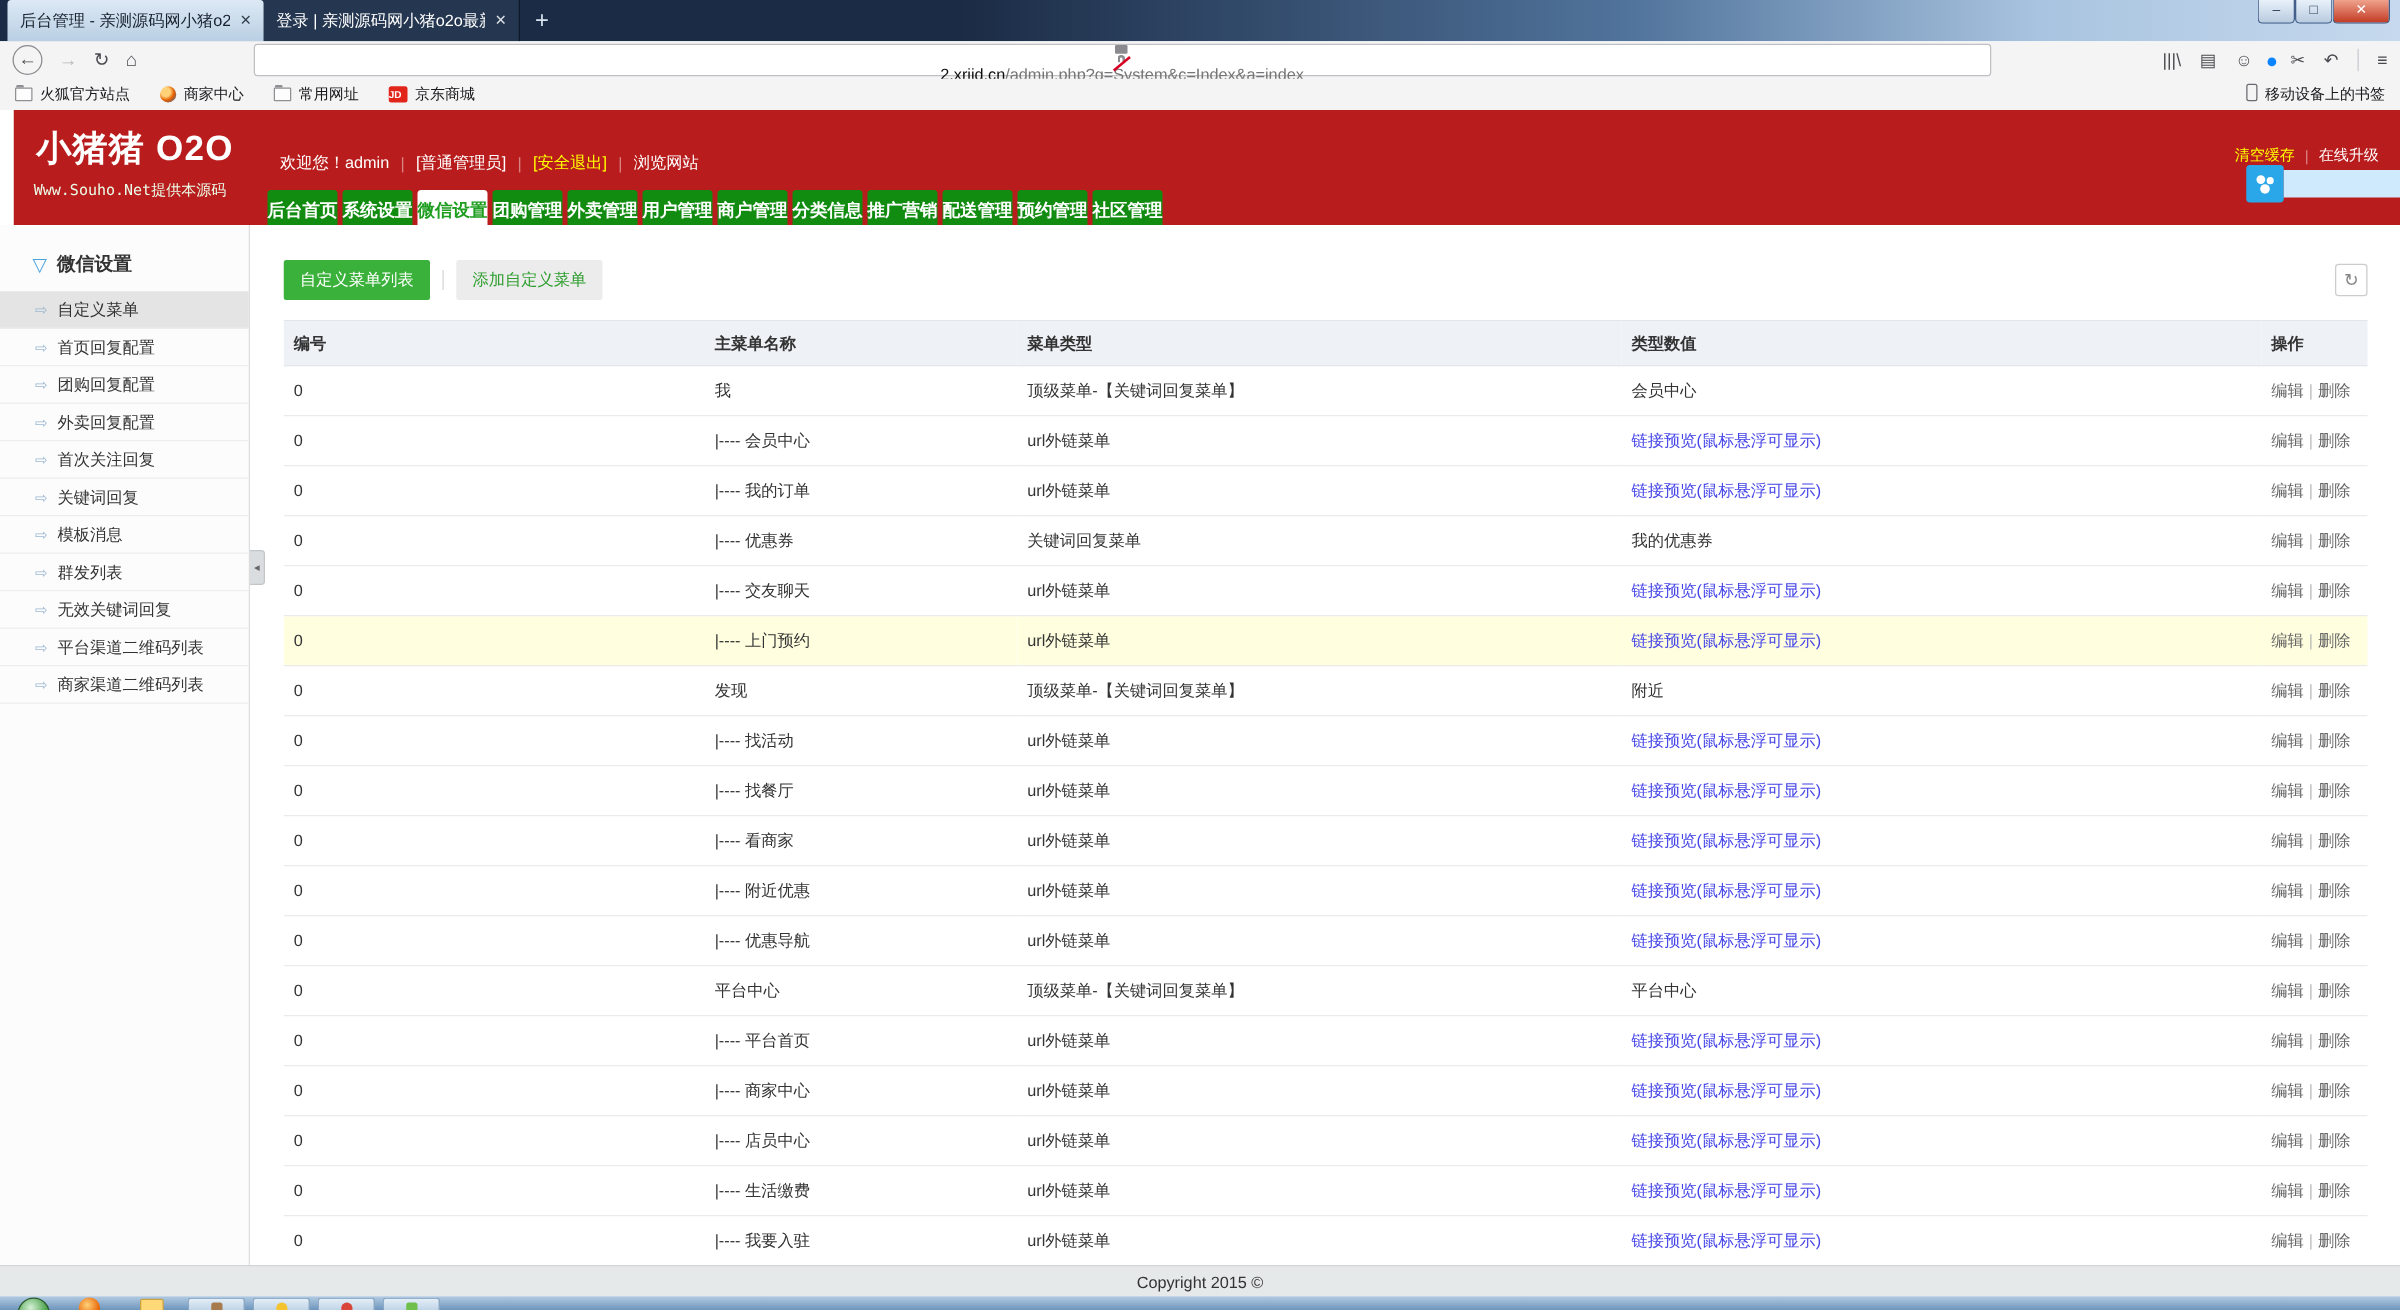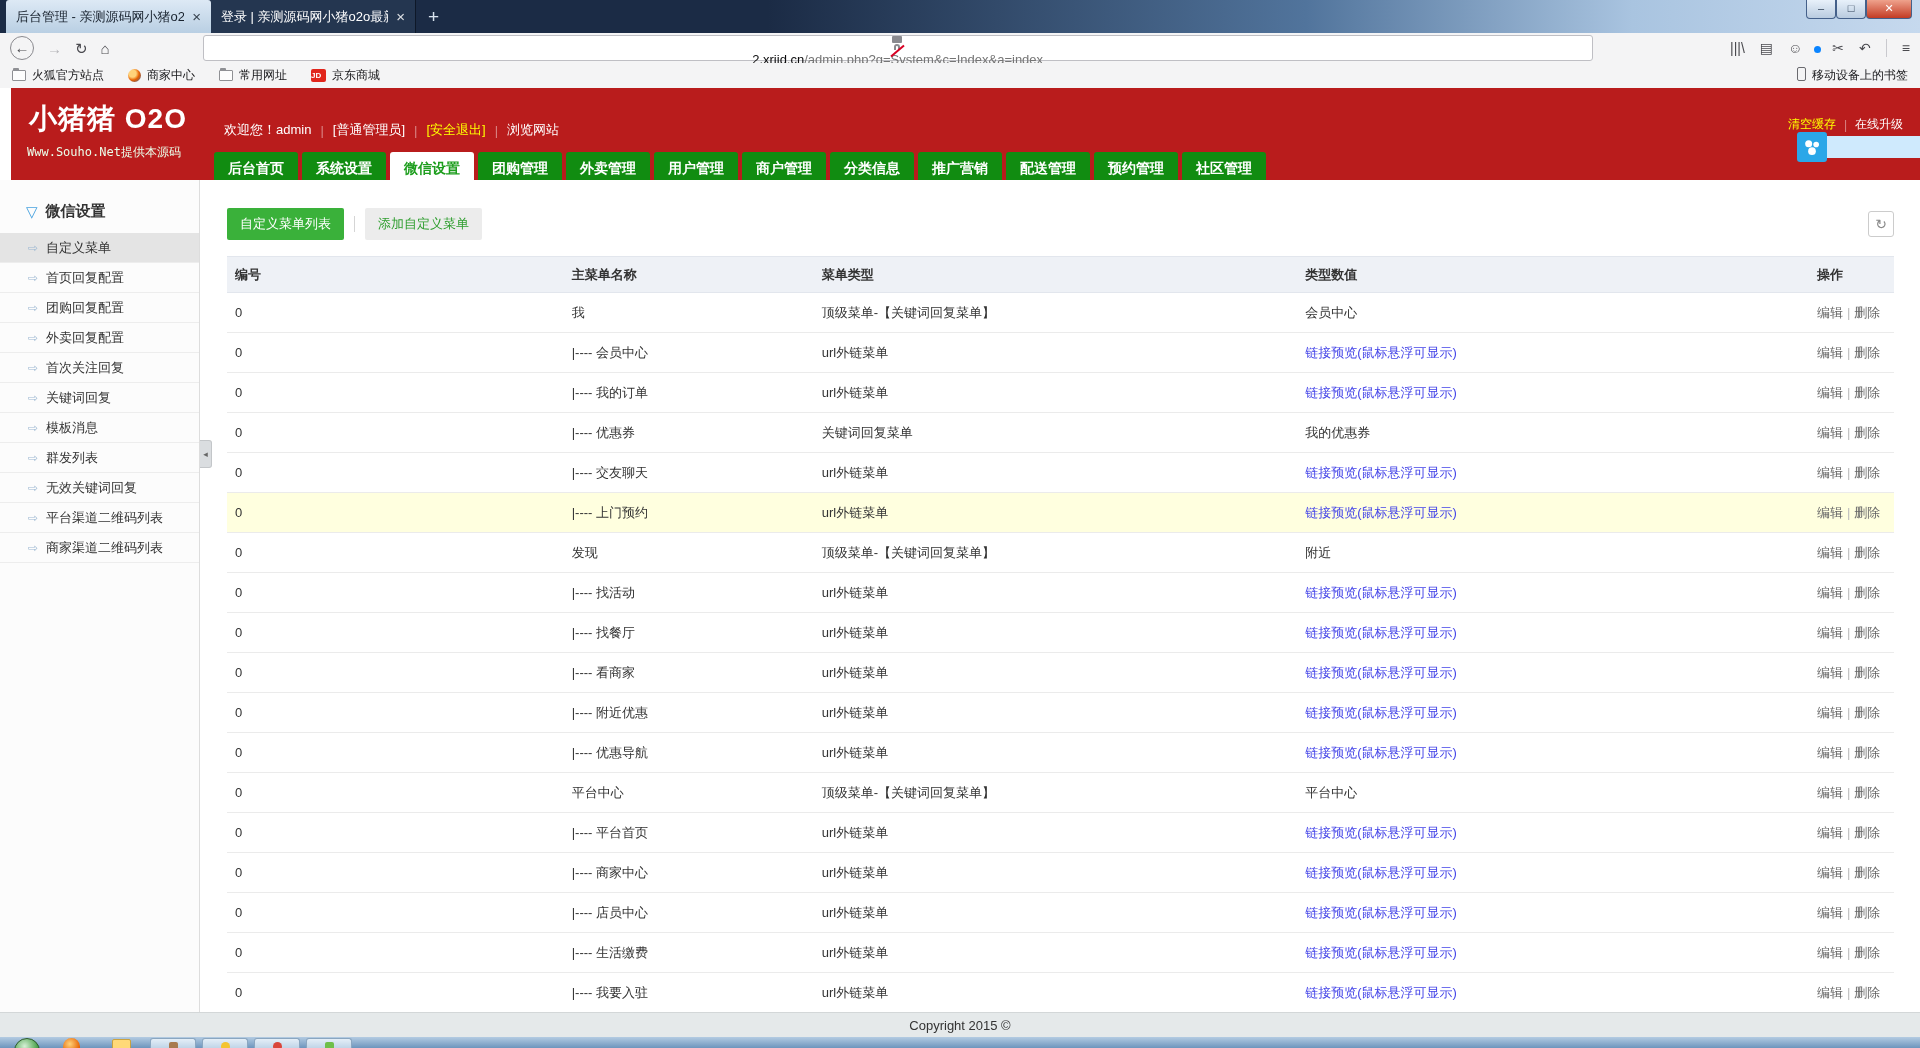--- a/index.html
+++ b/index.html
@@ -64,21 +64,21 @@
   .w-sep { color:rgba(255,255,255,.45); }
   .logout { color:#ffff00; cursor:pointer; }
   .browse { cursor:pointer; }
   .head-links { position:absolute; top:28px; right:28px; font-size:12px; display:flex; gap:8px; align-items:center; }
   .hl-clear { color:#ffff00; cursor:pointer; }
   .hl-up { color:#fff; cursor:pointer; }
   .baidu-widget { position:absolute; top:44px; right:6px; display:flex; }
   .bw-ico { width:30px; height:30px; background:#2aa7e8; border-radius:3px; display:flex; align-items:center; justify-content:center; }
   .bw-bar { width:98px; height:22px; margin-top:4px; background:#cfeafd; border-radius:0 4px 4px 0; }
   .ntabs { position:absolute; left:203px; bottom:0; display:flex; gap:4px; }
-  .ntab { height:32px; line-height:32px; padding:0 14px; font-size:14px; font-weight:bold; color:#fff;
+  .ntab { height:32px; line-height:32px; padding:0 0; font-size:14px; font-weight:bold; color:#fff;
     background:#118c11; border-radius:3px 3px 0 0; cursor:pointer; white-space:nowrap; }
   .ntab.active { background:#fff; color:#1e9e1e; }
 
   
   .page { position:absolute; top:180px; left:0; right:0; bottom:36px; background:#fff; }
   .sidebar { position:absolute; left:0; top:0; bottom:0; width:200px; background:#fcfcfc; border-right:1px solid #ddd; }
   .side-title { padding:22px 0 12px 26px; font-size:15px; font-weight:bold; color:#333; display:flex; align-items:center; gap:8px; }
   .side-title-ico { color:#4aa3df; font-size:15px; }
   .side-item { height:30px; line-height:30px; padding-left:28px; font-size:13px; color:#333;
     border-bottom:1px solid #ededed; display:flex; align-items:center; gap:8px; cursor:pointer; }

